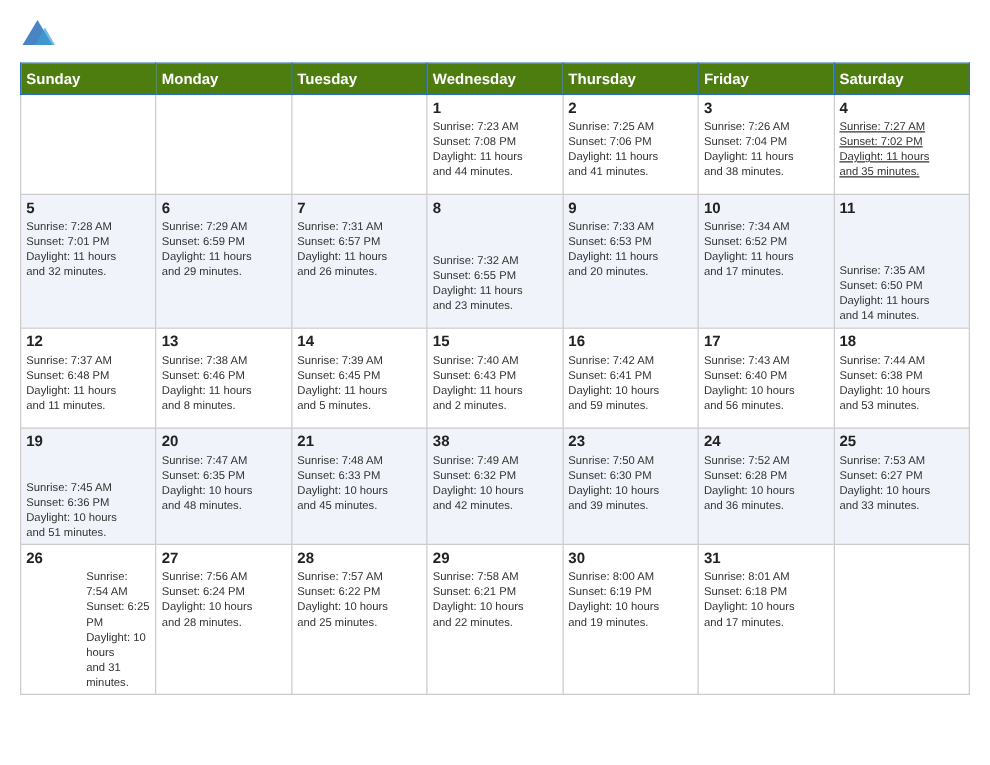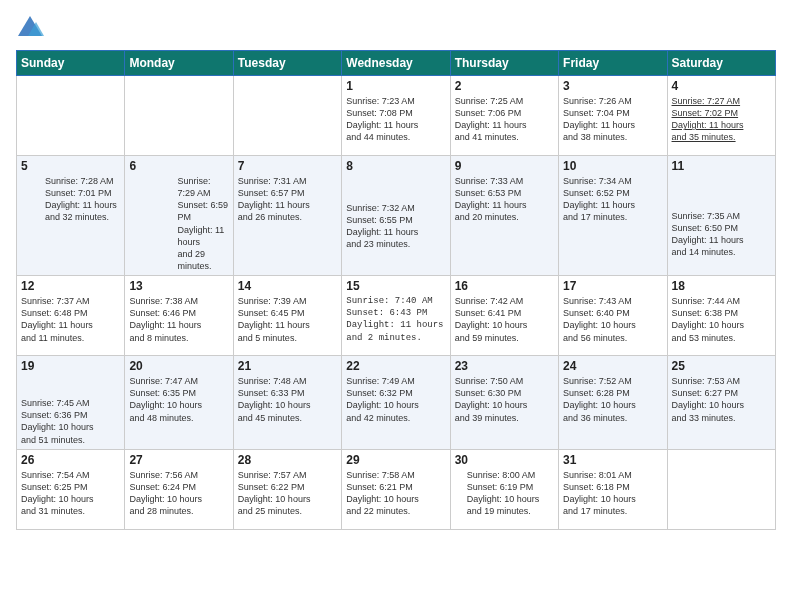--- a/index.html
+++ b/index.html
@@ -59,21 +59,21 @@
     .location {
       font-size: 13px;
       color: #444;
     }
     .calendar {
       width: 100%;
       border-collapse: collapse;
       table-layout: fixed;
     }
     .calendar th {
-      background: #0f766e;
+      background: #4d7c0f;
       color: #fff;
       font-size: 12px;
       font-weight: bold;
       padding: 5px 4px;
       text-align: left;
       border: 1px solid #2a6fbb;
     }
     .calendar td {
       border: 1px solid #ccc;
       vertical-align: top;
@@ -166,28 +166,28 @@
             <span class="day-num">4</span>
             <div class="day-info" style="white-space: pre-line; text-decoration: underline;">Sunrise: 7:27 AM
 Sunset: 7:02 PM
 Daylight: 11 hours
 and 35 minutes.</div>
           </td>
         </tr>
         <tr>
           <td>
             <span class="day-num">5</span>
-            <div class="day-info" style="white-space: pre-line; margin-left: 24px;">Sunrise: 7:28 AM
+            <div class="day-info" style="white-space: pre-line;">Sunrise: 7:28 AM
 Sunset: 7:01 PM
 Daylight: 11 hours
 and 32 minutes.</div>
           </td>
           <td>
             <span class="day-num">6</span>
-            <div class="day-info" style="white-space: pre-line; margin-left: 48px;">Sunrise: 7:29 AM
+            <div class="day-info" style="white-space: pre-line;">Sunrise: 7:29 AM
 Sunset: 6:59 PM
 Daylight: 11 hours
 and 29 minutes.</div>
           </td>
           <td>
             <span class="day-num">7</span>
             <div class="day-info" style="white-space: pre-line;">Sunrise: 7:31 AM
 Sunset: 6:57 PM
 Daylight: 11 hours
 and 26 minutes.</div>
@@ -238,21 +238,21 @@
           </td>
           <td>
             <span class="day-num">14</span>
             <div class="day-info" style="white-space: pre-line;">Sunrise: 7:39 AM
 Sunset: 6:45 PM
 Daylight: 11 hours
 and 5 minutes.</div>
           </td>
           <td>
             <span class="day-num">15</span>
-            <div class="day-info" style="white-space: pre-line; font-family: Liberation Mono, monospace;">Sunrise: 7:40 AM
+            <div class="day-info" style="white-space: pre-line;">Sunrise: 7:40 AM
 Sunset: 6:43 PM
 Daylight: 11 hours
 and 2 minutes.</div>
           </td>
           <td>
             <span class="day-num">16</span>
             <div class="day-info" style="white-space: pre-line;">Sunrise: 7:42 AM
 Sunset: 6:41 PM
 Daylight: 10 hours
 and 59 minutes.</div>
@@ -288,21 +288,21 @@
 and 48 minutes.</div>
           </td>
           <td>
             <span class="day-num">21</span>
             <div class="day-info" style="white-space: pre-line;">Sunrise: 7:48 AM
 Sunset: 6:33 PM
 Daylight: 10 hours
 and 45 minutes.</div>
           </td>
           <td>
-            <span class="day-num">22</span>
+            <span class="day-num">38</span>
             <div class="day-info" style="white-space: pre-line;">Sunrise: 7:49 AM
 Sunset: 6:32 PM
 Daylight: 10 hours
 and 42 minutes.</div>
           </td>
           <td>
             <span class="day-num">23</span>
             <div class="day-info" style="white-space: pre-line;">Sunrise: 7:50 AM
 Sunset: 6:30 PM
 Daylight: 10 hours
@@ -319,21 +319,21 @@
             <span class="day-num">25</span>
             <div class="day-info" style="white-space: pre-line;">Sunrise: 7:53 AM
 Sunset: 6:27 PM
 Daylight: 10 hours
 and 33 minutes.</div>
           </td>
         </tr>
         <tr>
           <td>
             <span class="day-num">26</span>
-            <div class="day-info" style="white-space: pre-line;">Sunrise: 7:54 AM
+            <div class="day-info" style="white-space: pre-line; margin-left: 48px;">Sunrise: 7:54 AM
 Sunset: 6:25 PM
 Daylight: 10 hours
 and 31 minutes.</div>
           </td>
           <td>
             <span class="day-num">27</span>
             <div class="day-info" style="white-space: pre-line;">Sunrise: 7:56 AM
 Sunset: 6:24 PM
 Daylight: 10 hours
 and 28 minutes.</div>
@@ -347,21 +347,21 @@
           </td>
           <td>
             <span class="day-num">29</span>
             <div class="day-info" style="white-space: pre-line;">Sunrise: 7:58 AM
 Sunset: 6:21 PM
 Daylight: 10 hours
 and 22 minutes.</div>
           </td>
           <td>
             <span class="day-num">30</span>
-            <div class="day-info" style="white-space: pre-line; margin-left: 12px;">Sunrise: 8:00 AM
+            <div class="day-info" style="white-space: pre-line;">Sunrise: 8:00 AM
 Sunset: 6:19 PM
 Daylight: 10 hours
 and 19 minutes.</div>
           </td>
           <td>
             <span class="day-num">31</span>
             <div class="day-info" style="white-space: pre-line;">Sunrise: 8:01 AM
 Sunset: 6:18 PM
 Daylight: 10 hours
 and 17 minutes.</div>

